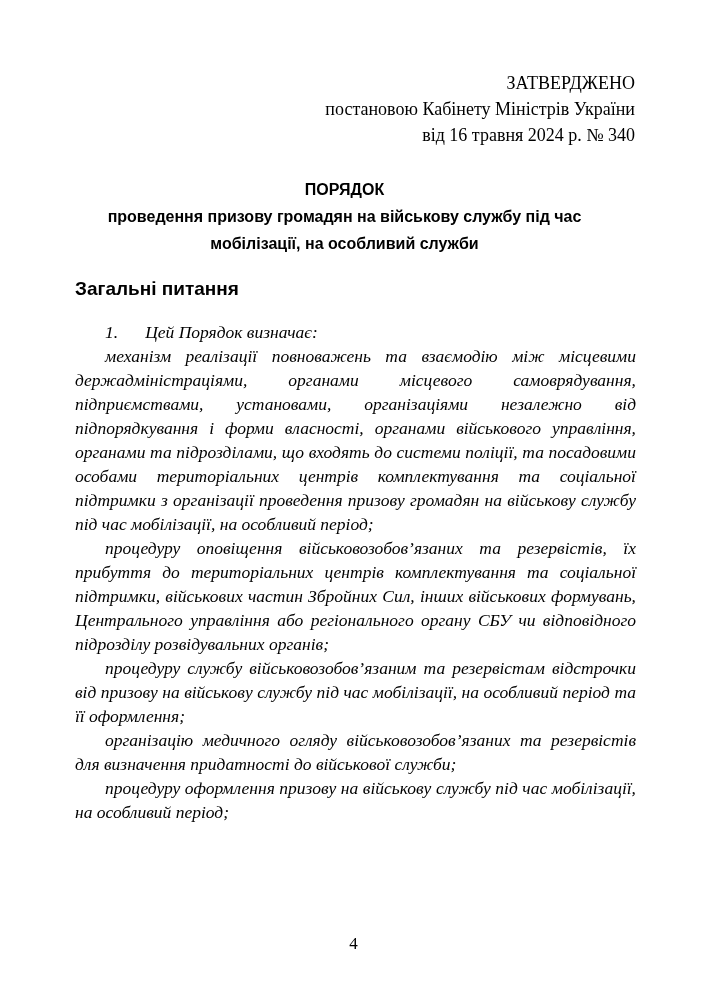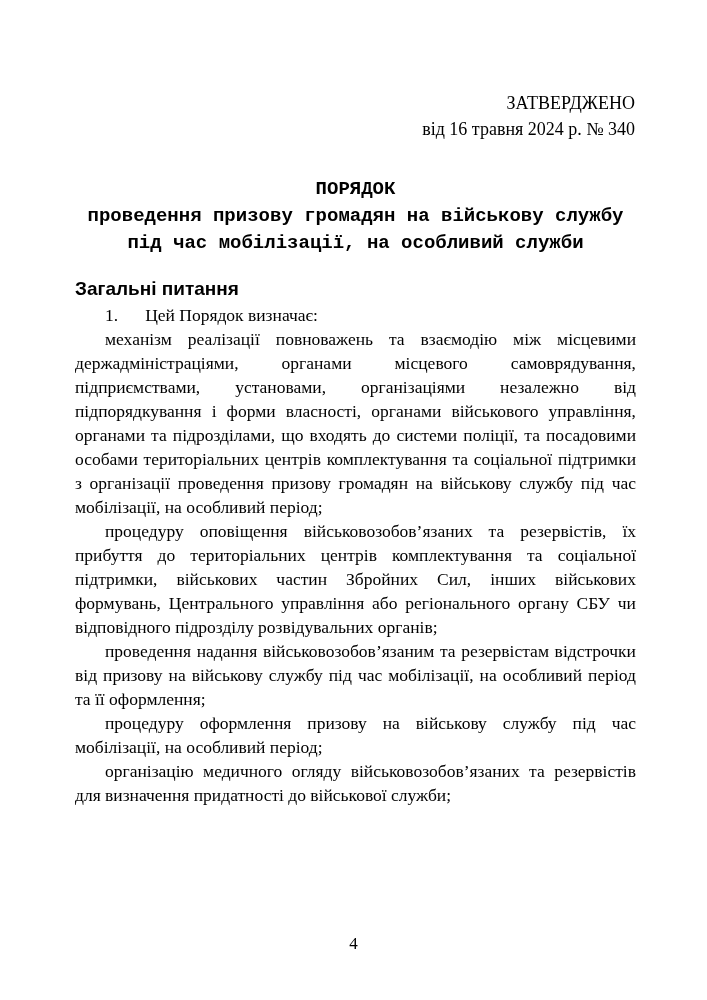--- a/index.html
+++ b/index.html
@@ -11,60 +11,61 @@
     position: relative;
     width: 707px;
     height: 1000px;
     background: #ffffff;
     color: #000000;
     font-family: "Liberation Serif", serif;
     overflow: hidden;
   }
   .approval {
     position: absolute;
-    top: 90px;
+    top: 70px;
     right: 72px;
     text-align: right;
     font-size: 18px;
     line-height: 26px;
     white-space: nowrap;
   }
   .doc-title {
     position: absolute;
     top: 176px;
-    left: 75px;
+    left: 64px;
     width: 561px;
     text-align: center;
-    font-family: Liberation Mono, monospace;
+    font-family: Liberation Sans, sans-serif;
     font-weight: 700;
-    font-size: 19px;
+    font-size: 16px;
     line-height: 27px;
   }
   .doc-title .title-heading {
     display: block;
   }
   .section-heading {
     position: absolute;
     top: 277px;
     left: 75px;
     width: 561px;
     font-family: "Liberation Sans", sans-serif;
     font-weight: 700;
     font-size: 19px;
     line-height: 24px;
   }
   .body-text {
     position: absolute;
-    top: 303px;
+    top: 320px;
     left: 75px;
     width: 561px;
     font-size: 17.5px;
     line-height: 24px;
     text-align: justify;
     text-justify: inter-word;
+    font-style: italic;
   }
   .body-text p {
     margin: 0;
     padding: 0;
     text-indent: 30px;
   }
   .body-text .para-num {
     margin-right: 27px;
   }
   .page-number {
@@ -76,34 +77,35 @@
     font-size: 17px;
   }
 </style>
 </head>
 <body>
 
 <div class="page">
 
   <div class="approval">
     <div>ЗАТВЕРДЖЕНО</div>
+    <div>постановою Кабінету Міністрів України</div>
     <div>від 16 травня 2024 р. № 340</div>
   </div>
 
   <div class="doc-title">
     <span class="title-heading">ПОРЯДОК</span>
     <span>проведення призову громадян на військову службу під час мобілізації, на особливий служби</span>
   </div>
 
   <div class="section-heading">Загальні питання</div>
 
   <div class="body-text">
     <p><span class="para-num">1.</span><span>Цей Порядок визначає:</span></p>
     <p>механізм реалізації повноважень та взаємодію між місцевими держадміністраціями, органами місцевого самоврядування, підприємствами, установами, організаціями незалежно від підпорядкування і форми власності, органами військового управління, органами та підрозділами, що входять до системи поліції, та посадовими особами територіальних центрів комплектування та соціальної підтримки з організації проведення призову громадян на військову службу під час мобілізації, на особливий період;</p>
     <p>процедуру оповіщення військовозобов’язаних та резервістів, їх прибуття до територіальних центрів комплектування та соціальної підтримки, військових частин Збройних Сил, інших військових формувань, Центрального управління або регіонального органу СБУ чи відповідного підрозділу розвідувальних органів;</p>
-    <p>проведення надання військовозобов’язаним та резервістам відстрочки від призову на військову службу під час мобілізації, на особливий період та її оформлення;</p>
+    <p>процедуру службу військовозобов’язаним та резервістам відстрочки від призову на військову службу під час мобілізації, на особливий період та її оформлення;</p>
+    <p>організацію медичного огляду військовозобов’язаних та резервістів для визначення придатності до військової служби;</p>
     <p>процедуру оформлення призову на військову службу під час мобілізації, на особливий період;</p>
-    <p>організацію медичного огляду військовозобов’язаних та резервістів для визначення придатності до військової служби;</p>
   </div>
 
   <div class="page-number">4</div>
 
 </div>
 
 </body></html>

